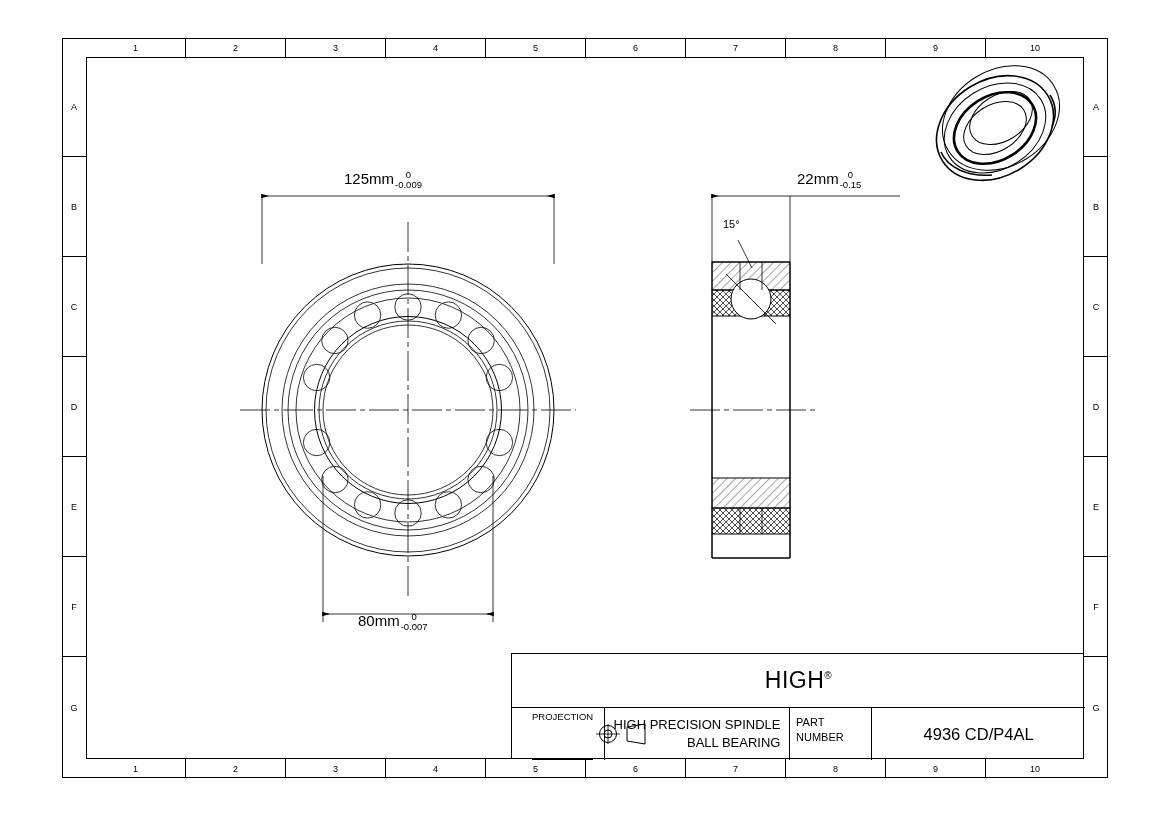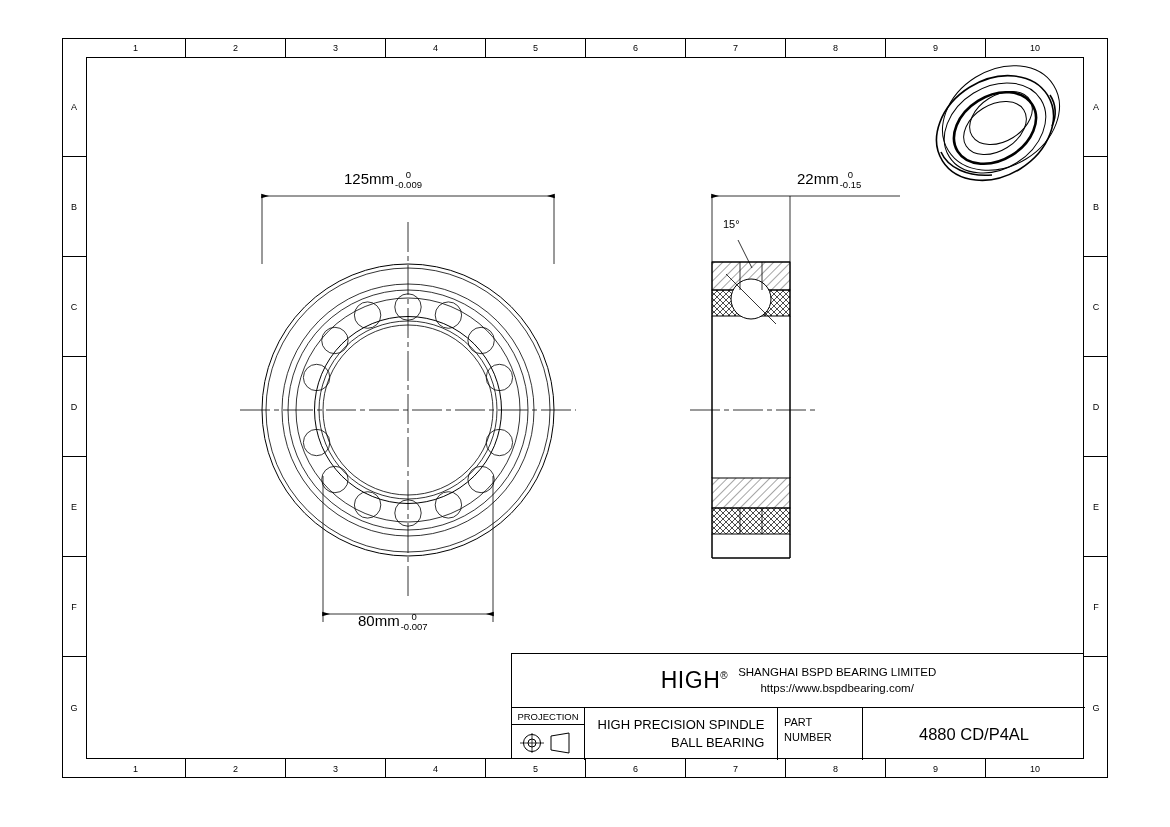--- a/index.html
+++ b/index.html
@@ -114,21 +114,22 @@
     display: flex;
   }
   .tb-cell {
     border-right: 1px solid #000;
     box-sizing: border-box;
     position: relative;
   }
   .tb-proj {
     width: 73px;
     display: flex;
-    flex-direction: column;
+    flex-direction: row;
+    margin-left: 20px;
   }
   .proj-label {
     font-size: 9.5px;
     text-align: center;
     padding-top: 3px;
     border-bottom: 1px solid #000;
     padding-bottom: 2px;
   }
   .proj-symbol {
     flex: 1;
@@ -421,24 +422,20 @@
   <div class="dim" style="left:797px;top:170px;">
     <span>22mm</span><span class="tolwrap"><span class="up">0</span><span class="lo">-0.15</span></span>
   </div>
 
   <div class="angle-label" style="left:723px;top:218px;">15°</div>
 
   <div class="title-block">
     <div class="tb-top">
       <div class="brand-wrap">
         <div class="brand"><span>HIGH</span><sup>®</sup></div>
-        <div class="company-lines">
-          <div>SHANGHAI BSPD BEARING LIMITED</div>
-          <div>https://www.bspdbearing.com/</div>
-        </div>
       </div>
     </div>
     <div class="tb-bottom">
       <div class="tb-cell tb-proj">
         <div class="proj-label">PROJECTION</div>
         <div class="proj-symbol">
           <svg width="62" height="22" viewBox="0 0 62 22">
             <circle cx="15" cy="11" r="8.5" class="ln" stroke-width="1"></circle>
             <circle cx="15" cy="11" r="4" class="ln" stroke-width="1"></circle>
             <line x1="3" y1="11" x2="27" y2="11" class="ln" stroke-width="0.8"></line>
@@ -450,17 +447,17 @@
       <div class="tb-cell tb-desc">
         <div>
           <div>HIGH  PRECISION SPINDLE</div>
           <div>BALL BEARING</div>
         </div>
       </div>
       <div class="tb-cell tb-partlabel">
         <div>PART</div>
         <div>NUMBER</div>
       </div>
-      <div class="tb-cell tb-partnum">4880 CD/P4AL</div>
+      <div class="tb-cell tb-partnum">4936 CD/P4AL</div>
     </div>
   </div>
 
 </div>
 
 </body></html>

